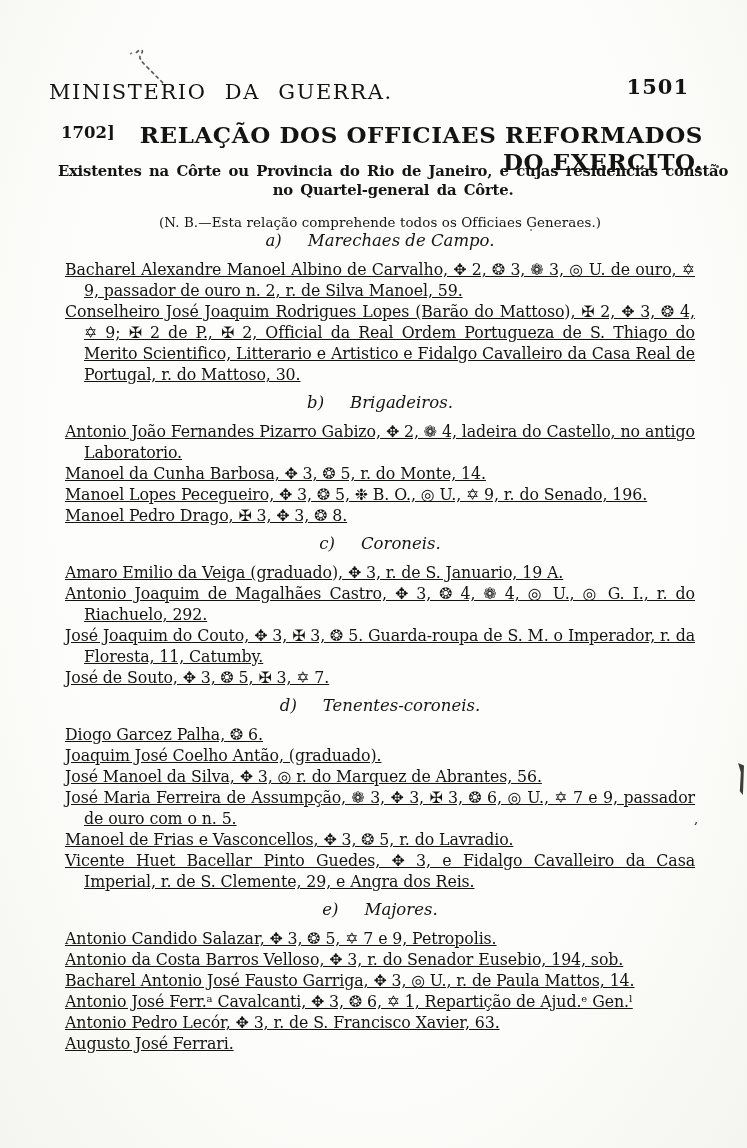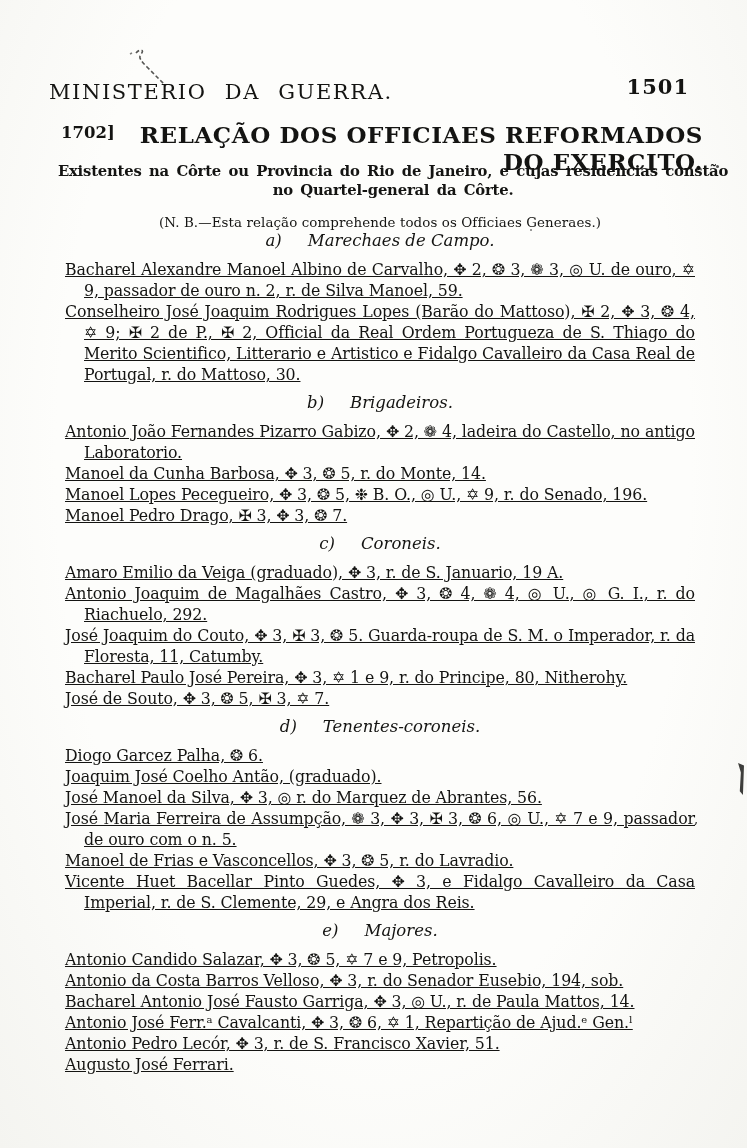--- a/index.html
+++ b/index.html
@@ -122,31 +122,30 @@
       <p class="entry">Conselheiro José Joaquim Rodrigues Lopes (Barão do Mattoso), ✠ 2, ✥ 3, ❂ 4, ✡ 9; ✠ 2 de P., ✠ 2, Official da Real Ordem Portugueza de S. Thiago do Merito Scientifico, Litterario e Artistico e Fidalgo Cavalleiro da Casa Real de Portugal, r. do Mattoso, 30.</p>
     </div>
   </section>
 
   <section>
     <h3 class="section-heading"><em class="section-letter">b)</em><em>Brigadeiros.</em></h3>
     <div class="entries">
       <p class="entry">Antonio João Fernandes Pizarro Gabizo, ✥ 2, ❁ 4, ladeira do Castello, no antigo Laboratorio.</p>
       <p class="entry">Manoel da Cunha Barbosa, ✥ 3, ❂ 5, r. do Monte, 14.</p>
       <p class="entry">Manoel Lopes Pecegueiro, ✥ 3, ❂ 5, ❉ B. O., ◎ U., ✡ 9, r. do Senado, 196.</p>
-      <p class="entry">Manoel Pedro Drago, ✠ 3, ✥ 3, ❂ 7.</p>
+      <p class="entry">Manoel Pedro Drago, ✠ 3, ✥ 3, ❂ 8.</p>
     </div>
   </section>
 
   <section>
     <h3 class="section-heading"><em class="section-letter">c)</em><em>Coroneis.</em></h3>
     <div class="entries">
       <p class="entry">Amaro Emilio da Veiga (graduado), ✥ 3, r. de S. Januario, 19 A.</p>
       <p class="entry">Antonio Joaquim de Magalhães Castro, ✥ 3, ❂ 4, ❁ 4, ◎ U., ◎ G. I., r. do Riachuelo, 292.</p>
       <p class="entry">José Joaquim do Couto, ✥ 3, ✠ 3, ❂ 5. Guarda-roupa de S. M. o Imperador, r. da Floresta, 11, Catumby.</p>
-      <p class="entry">Bacharel Paulo José Pereira, ✥ 3, ✡ 1 e 9, r. do Principe, 80, Nitherohy.</p>
       <p class="entry">José de Souto, ✥ 3, ❂ 5, ✠ 3, ✡ 7.</p>
     </div>
   </section>
 
   <section>
     <h3 class="section-heading"><em class="section-letter">d)</em><em>Tenentes-coroneis.</em></h3>
     <div class="entries">
       <p class="entry">Diogo Garcez Palha, ❂ 6.</p>
       <p class="entry">Joaquim José Coelho Antão, (graduado).</p>
       <p class="entry">José Manoel da Silva, ✥ 3, ◎ r. do Marquez de Abrantes, 56.</p>
@@ -156,18 +155,18 @@
     </div>
   </section>
 
   <section>
     <h3 class="section-heading"><em class="section-letter">e)</em><em>Majores.</em></h3>
     <div class="entries">
       <p class="entry">Antonio Candido Salazar, ✥ 3, ❂ 5, ✡ 7 e 9, Petropolis.</p>
       <p class="entry">Antonio da Costa Barros Velloso, ✥ 3, r. do Senador Eusebio, 194, sob.</p>
       <p class="entry">Bacharel Antonio José Fausto Garriga, ✥ 3, ◎ U., r. de Paula Mattos, 14.</p>
       <p class="entry">Antonio José Ferr.ᵃ Cavalcanti, ✥ 3, ❂ 6, ✡ 1, Repartição de Ajud.ᵉ Gen.ˡ</p>
-      <p class="entry">Antonio Pedro Lecór, ✥ 3, r. de S. Francisco Xavier, 51.</p>
+      <p class="entry">Antonio Pedro Lecór, ✥ 3, r. de S. Francisco Xavier, 63.</p>
       <p class="entry">Augusto José Ferrari.</p>
     </div>
   </section>
 
 </div>
 
 </body></html>

